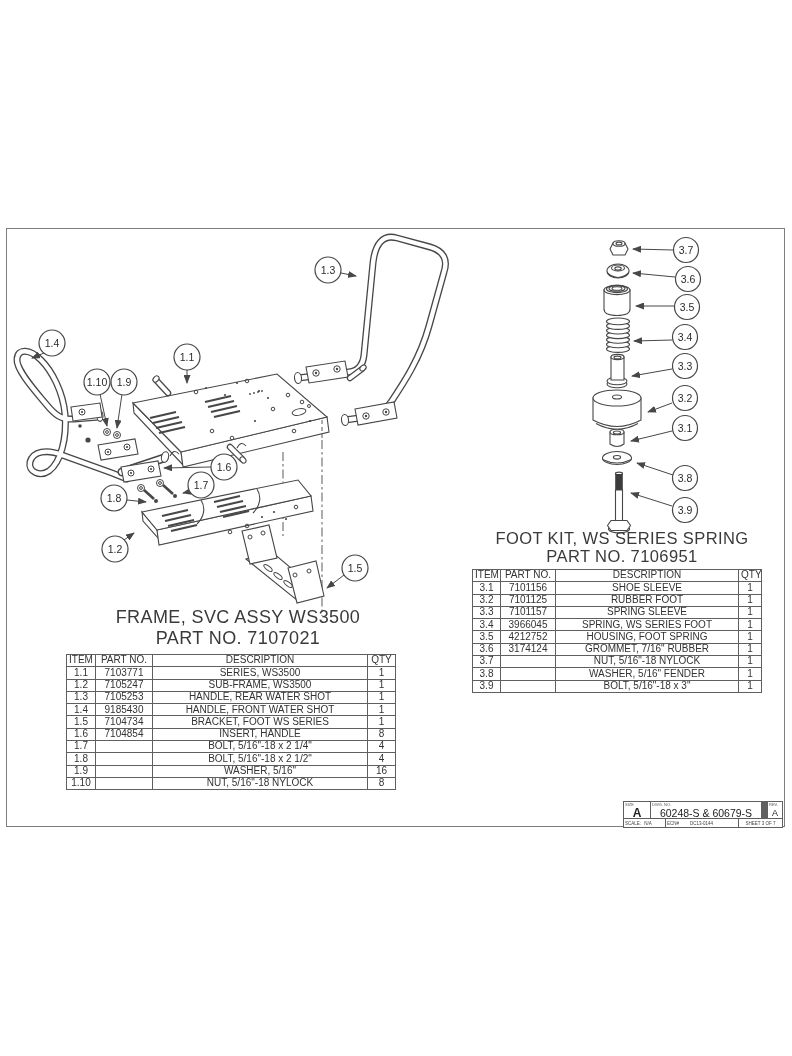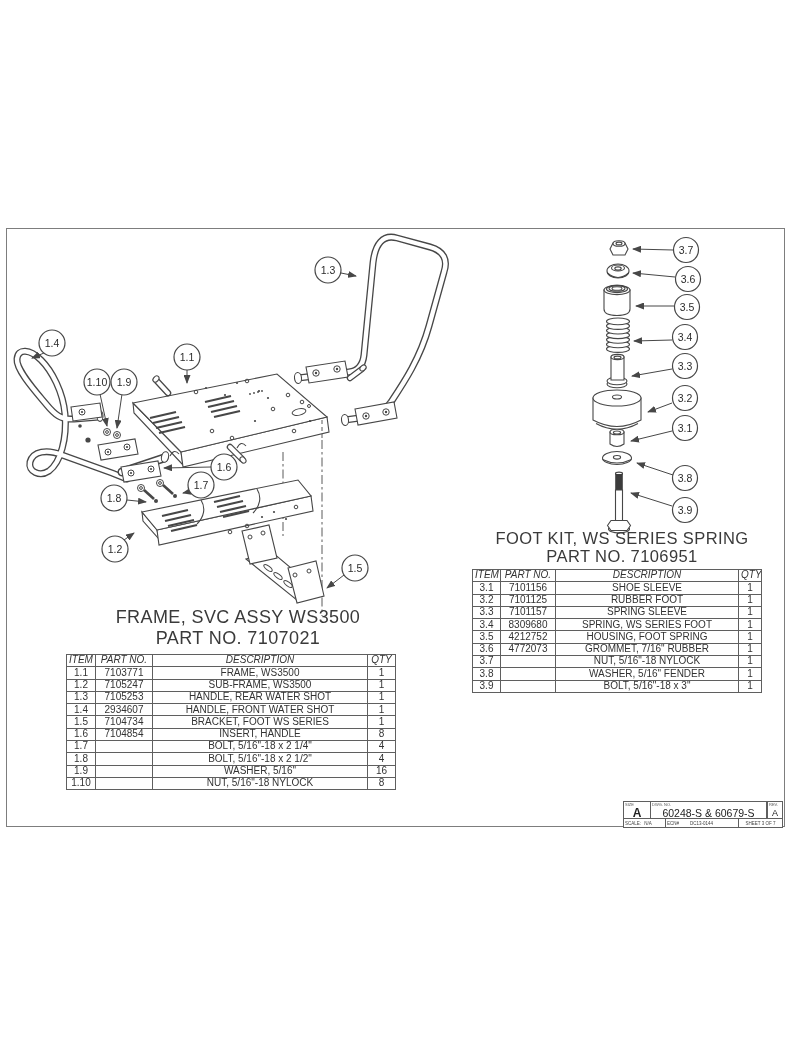--- a/index.html
+++ b/index.html
@@ -19,29 +19,29 @@
   .dot{fill:#474747;stroke:none;}
   .leader{stroke:#474747;stroke-width:1;fill:none;marker-end:url(#arr);}
   .dashdot{stroke:#474747;stroke-width:0.9;stroke-dasharray:9 3 2.5 3;fill:none;}
   .hid{stroke:#474747;stroke-width:0.9;stroke-dasharray:4 3;fill:none;}
   .balloon circle{fill:#fff;stroke:#474747;stroke-width:1.2;}
   .balloon text{font-size:10.5px;fill:#2b2b2b;text-anchor:middle;font-family:"Liberation Sans",sans-serif;}
   .dwg-title{position:absolute;text-align:center;font-size:18px;letter-spacing:.4px;color:#3a3a3a;white-space:nowrap;}
   .dwg-title.small{font-size:16.5px;}
   table.parts{position:absolute;border-collapse:collapse;table-layout:fixed;font-size:10px;color:#333;background:#fff;}
   table.parts td,table.parts th{border:1px solid #5f5f5f;padding:0 2px;height:11.3px;line-height:10.6px;overflow:hidden;white-space:nowrap;font-weight:normal;}
-  table.parts th{text-align:center;font-style:italic;}
+  table.parts th{text-align:center;}
   td.c{text-align:center;}
   td.l{text-align:center;}
   .tb{position:absolute;left:623px;top:801px;width:160px;height:27px;border:1px solid #5f5f5f;box-sizing:border-box;background:#fff;font-size:4.5px;color:#444;}
   .tb .cell{position:absolute;box-sizing:border-box;border-color:#5f5f5f;}
   .tb .lab{position:absolute;left:1px;top:0px;font-size:4px;letter-spacing:0;color:#555;}
   .tb-size{left:0;top:0;width:27px;height:17px;border-right:1px solid #5f5f5f;border-bottom:1px solid #5f5f5f;}
   .tb-size .val{position:absolute;left:0;right:0;top:4px;text-align:center;font-size:12px;font-weight:bold;color:#222;}
-  .tb-dwg{left:27px;top:0;width:117px;height:17px;border-right:2px solid #0f172a;border-bottom:1px solid #5f5f5f;}
+  .tb-dwg{left:27px;top:0;width:117px;height:17px;border-right:7px solid #0f172a;border-bottom:1px solid #5f5f5f;}
   .tb-dwg .val{position:absolute;left:0;right:0;top:5px;text-align:center;font-size:10.5px;color:#222;}
   .tb-rev{left:144px;top:0;width:14px;height:17px;border-bottom:1px solid #5f5f5f;}
   .tb-rev .val{position:absolute;left:0;right:0;top:6px;text-align:center;font-size:9px;color:#222;}
   .tb-scale{left:0;top:17px;width:42px;height:8px;border-right:1px solid #5f5f5f;padding-top:1.5px;padding-left:1px;}
   .tb-ecn{left:42px;top:17px;width:73px;height:8px;border-right:1px solid #5f5f5f;padding-top:1.5px;padding-left:1px;}
   .tb-ecn .val{position:absolute;left:24px;top:1.5px;}
   .tb-sheet{left:115px;top:17px;width:43px;height:8px;padding-top:1.5px;text-align:center;}
   .inline-val{display:inline;margin-left:2px;}
 </style>
 </head>
@@ -385,38 +385,38 @@
   <tbody>
       <tr>
     <th>ITEM</th>
     <th>PART NO.</th>
     <th>DESCRIPTION</th>
     <th>QTY</th>
   </tr>
   <tr>
         <td class="c">1.1</td>
         <td class="c">7103771</td>
-        <td class="l">FRAME, WS3500</td>
+        <td class="l">SERIES, WS3500</td>
         <td class="c">1</td>
       </tr>
   <tr>
         <td class="c">1.2</td>
         <td class="c">7105247</td>
         <td class="l">SUB-FRAME, WS3500</td>
         <td class="c">1</td>
       </tr>
   <tr>
         <td class="c">1.3</td>
         <td class="c">7105253</td>
         <td class="l">HANDLE, REAR WATER SHOT</td>
         <td class="c">1</td>
       </tr>
   <tr>
         <td class="c">1.4</td>
-        <td class="c">2934607</td>
+        <td class="c">9185430</td>
         <td class="l">HANDLE, FRONT WATER SHOT</td>
         <td class="c">1</td>
       </tr>
   <tr>
         <td class="c">1.5</td>
         <td class="c">7104734</td>
         <td class="l">BRACKET, FOOT WS SERIES</td>
         <td class="c">1</td>
       </tr>
   <tr>
@@ -479,33 +479,33 @@
         <td class="c">1</td>
       </tr>
   <tr>
         <td class="c">3.3</td>
         <td class="c">7101157</td>
         <td class="l">SPRING SLEEVE</td>
         <td class="c">1</td>
       </tr>
   <tr>
         <td class="c">3.4</td>
-        <td class="c">8309680</td>
+        <td class="c">3966045</td>
         <td class="l">SPRING, WS SERIES FOOT</td>
         <td class="c">1</td>
       </tr>
   <tr>
         <td class="c">3.5</td>
         <td class="c">4212752</td>
         <td class="l">HOUSING, FOOT SPRING</td>
         <td class="c">1</td>
       </tr>
   <tr>
         <td class="c">3.6</td>
-        <td class="c">4772073</td>
+        <td class="c">3174124</td>
         <td class="l">GROMMET, 7/16" RUBBER</td>
         <td class="c">1</td>
       </tr>
   <tr>
         <td class="c">3.7</td>
         <td class="c"></td>
         <td class="l">NUT, 5/16"-18 NYLOCK</td>
         <td class="c">1</td>
       </tr>
   <tr>

